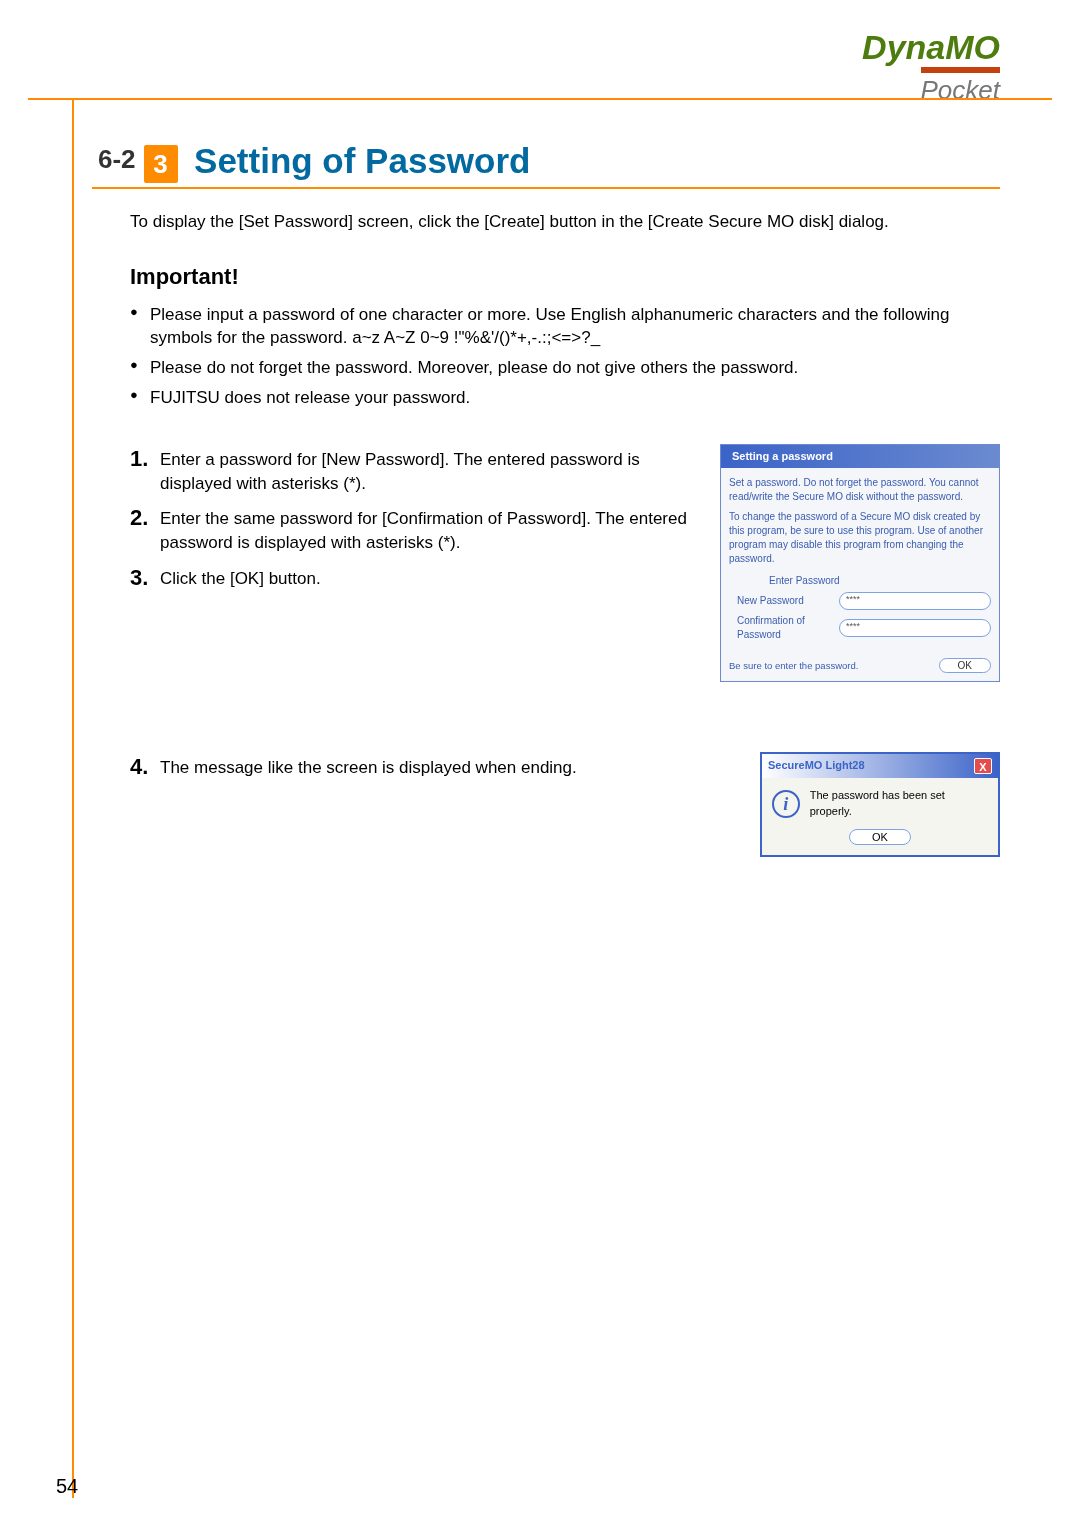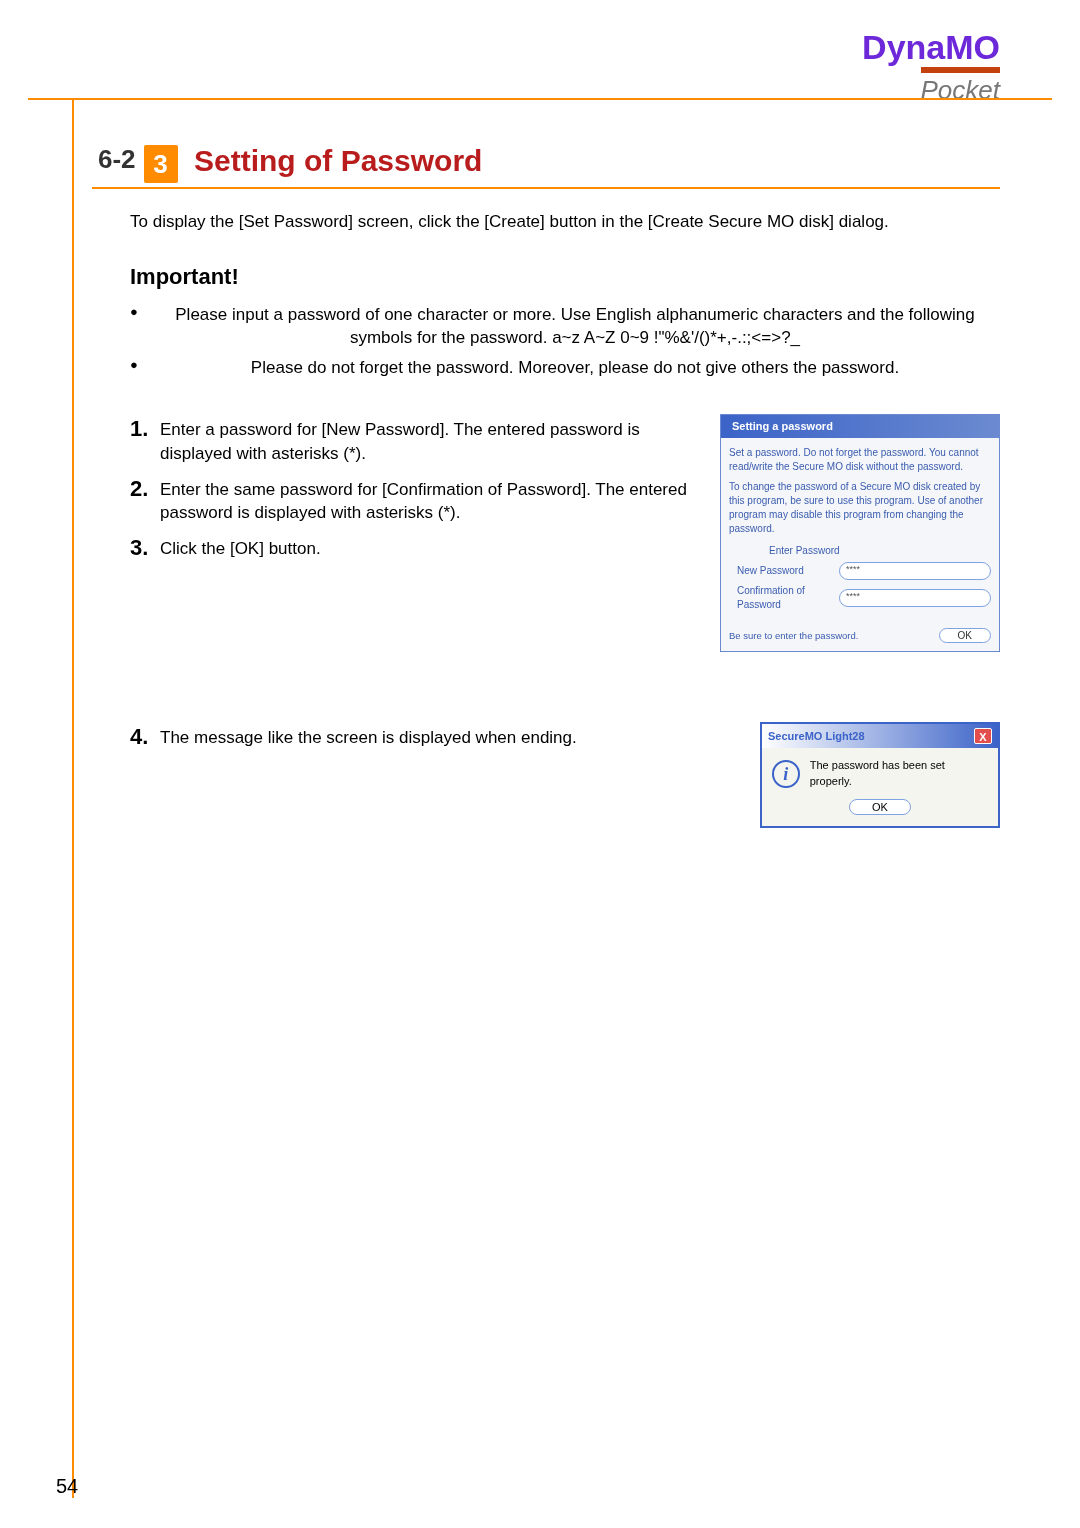--- a/index.html
+++ b/index.html
@@ -11,23 +11,24 @@
     position: relative;
     color: #000;
   }
   .page-header {
     position: absolute;
     top: 28px;
     right: 80px;
     text-align: right;
   }
   .brand-line1 {
+    font-style: italic;
     font-size: 34px;
     font-weight: bold;
-    color: #6d28d9;
+    color: #4d7c0f;
   }
   .brand-line2 {
     font-style: italic;
     font-size: 26px;
     color: #777;
     border-top: 6px solid #c2410c;
     display: inline-block;
     padding-top: 2px;
   }
   .header-rule {
@@ -64,23 +65,23 @@
     color: #fff;
     font-size: 26px;
     font-weight: bold;
     text-align: center;
     line-height: 38px;
     border-radius: 2px;
     vertical-align: middle;
   }
   .section-title {
     display: inline-block;
-    font-size: 30px;
-    font-weight: bold;
-    color: #b91c1c;
+    font-size: 35px;
+    font-weight: bold;
+    color: #0369a1;
     margin-left: 12px;
     vertical-align: middle;
   }
   .section-rule {
     height: 2px;
     background: #ff8c00;
     margin-top: 4px;
   }
   .content {
     position: absolute;
@@ -89,21 +90,21 @@
     right: 80px;
     font-size: 17px;
     line-height: 1.4;
   }
   .intro { margin-bottom: 28px; }
   .important-label {
     font-weight: bold;
     margin-bottom: 10px;
     font-size: 22px;
   }
-  .bullet-list { list-style: none; text-align: center; }
+  .bullet-list { list-style: none; }
   .bullet-list li {
     position: relative;
     padding-left: 20px;
     margin-bottom: 6px;
   }
   .bullet-list li::before {
     content: "●";
     position: absolute;
     left: 0;
     top: 0;
@@ -285,20 +286,21 @@
   <div class="section-rule"></div>
 </div>
 
 <div class="content">
   <p class="intro">To display the [Set Password] screen, click the [Create] button in the [Create Secure MO disk] dialog.</p>
 
   <div class="important-label">Important!</div>
   <ul class="bullet-list">
     <li>Please input a password of one character or more. Use English alphanumeric characters and the following symbols for the password. a~z A~Z 0~9 !"%&amp;'/()*+,-.:;&lt;=&gt;?_</li>
     <li>Please do not forget the password. Moreover, please do not give others the password.</li>
+    <li>FUJITSU does not release your password.</li>
   </ul>
 
   <div class="steps">
     <div class="steps-with-fig">
       <div class="steps-col">
         <div class="step-row">
           <div class="step-num">1.</div>
           <div class="step-text">Enter a password for [New Password]. The entered password is displayed with asterisks (*).</div>
         </div>
         <div class="step-row">

